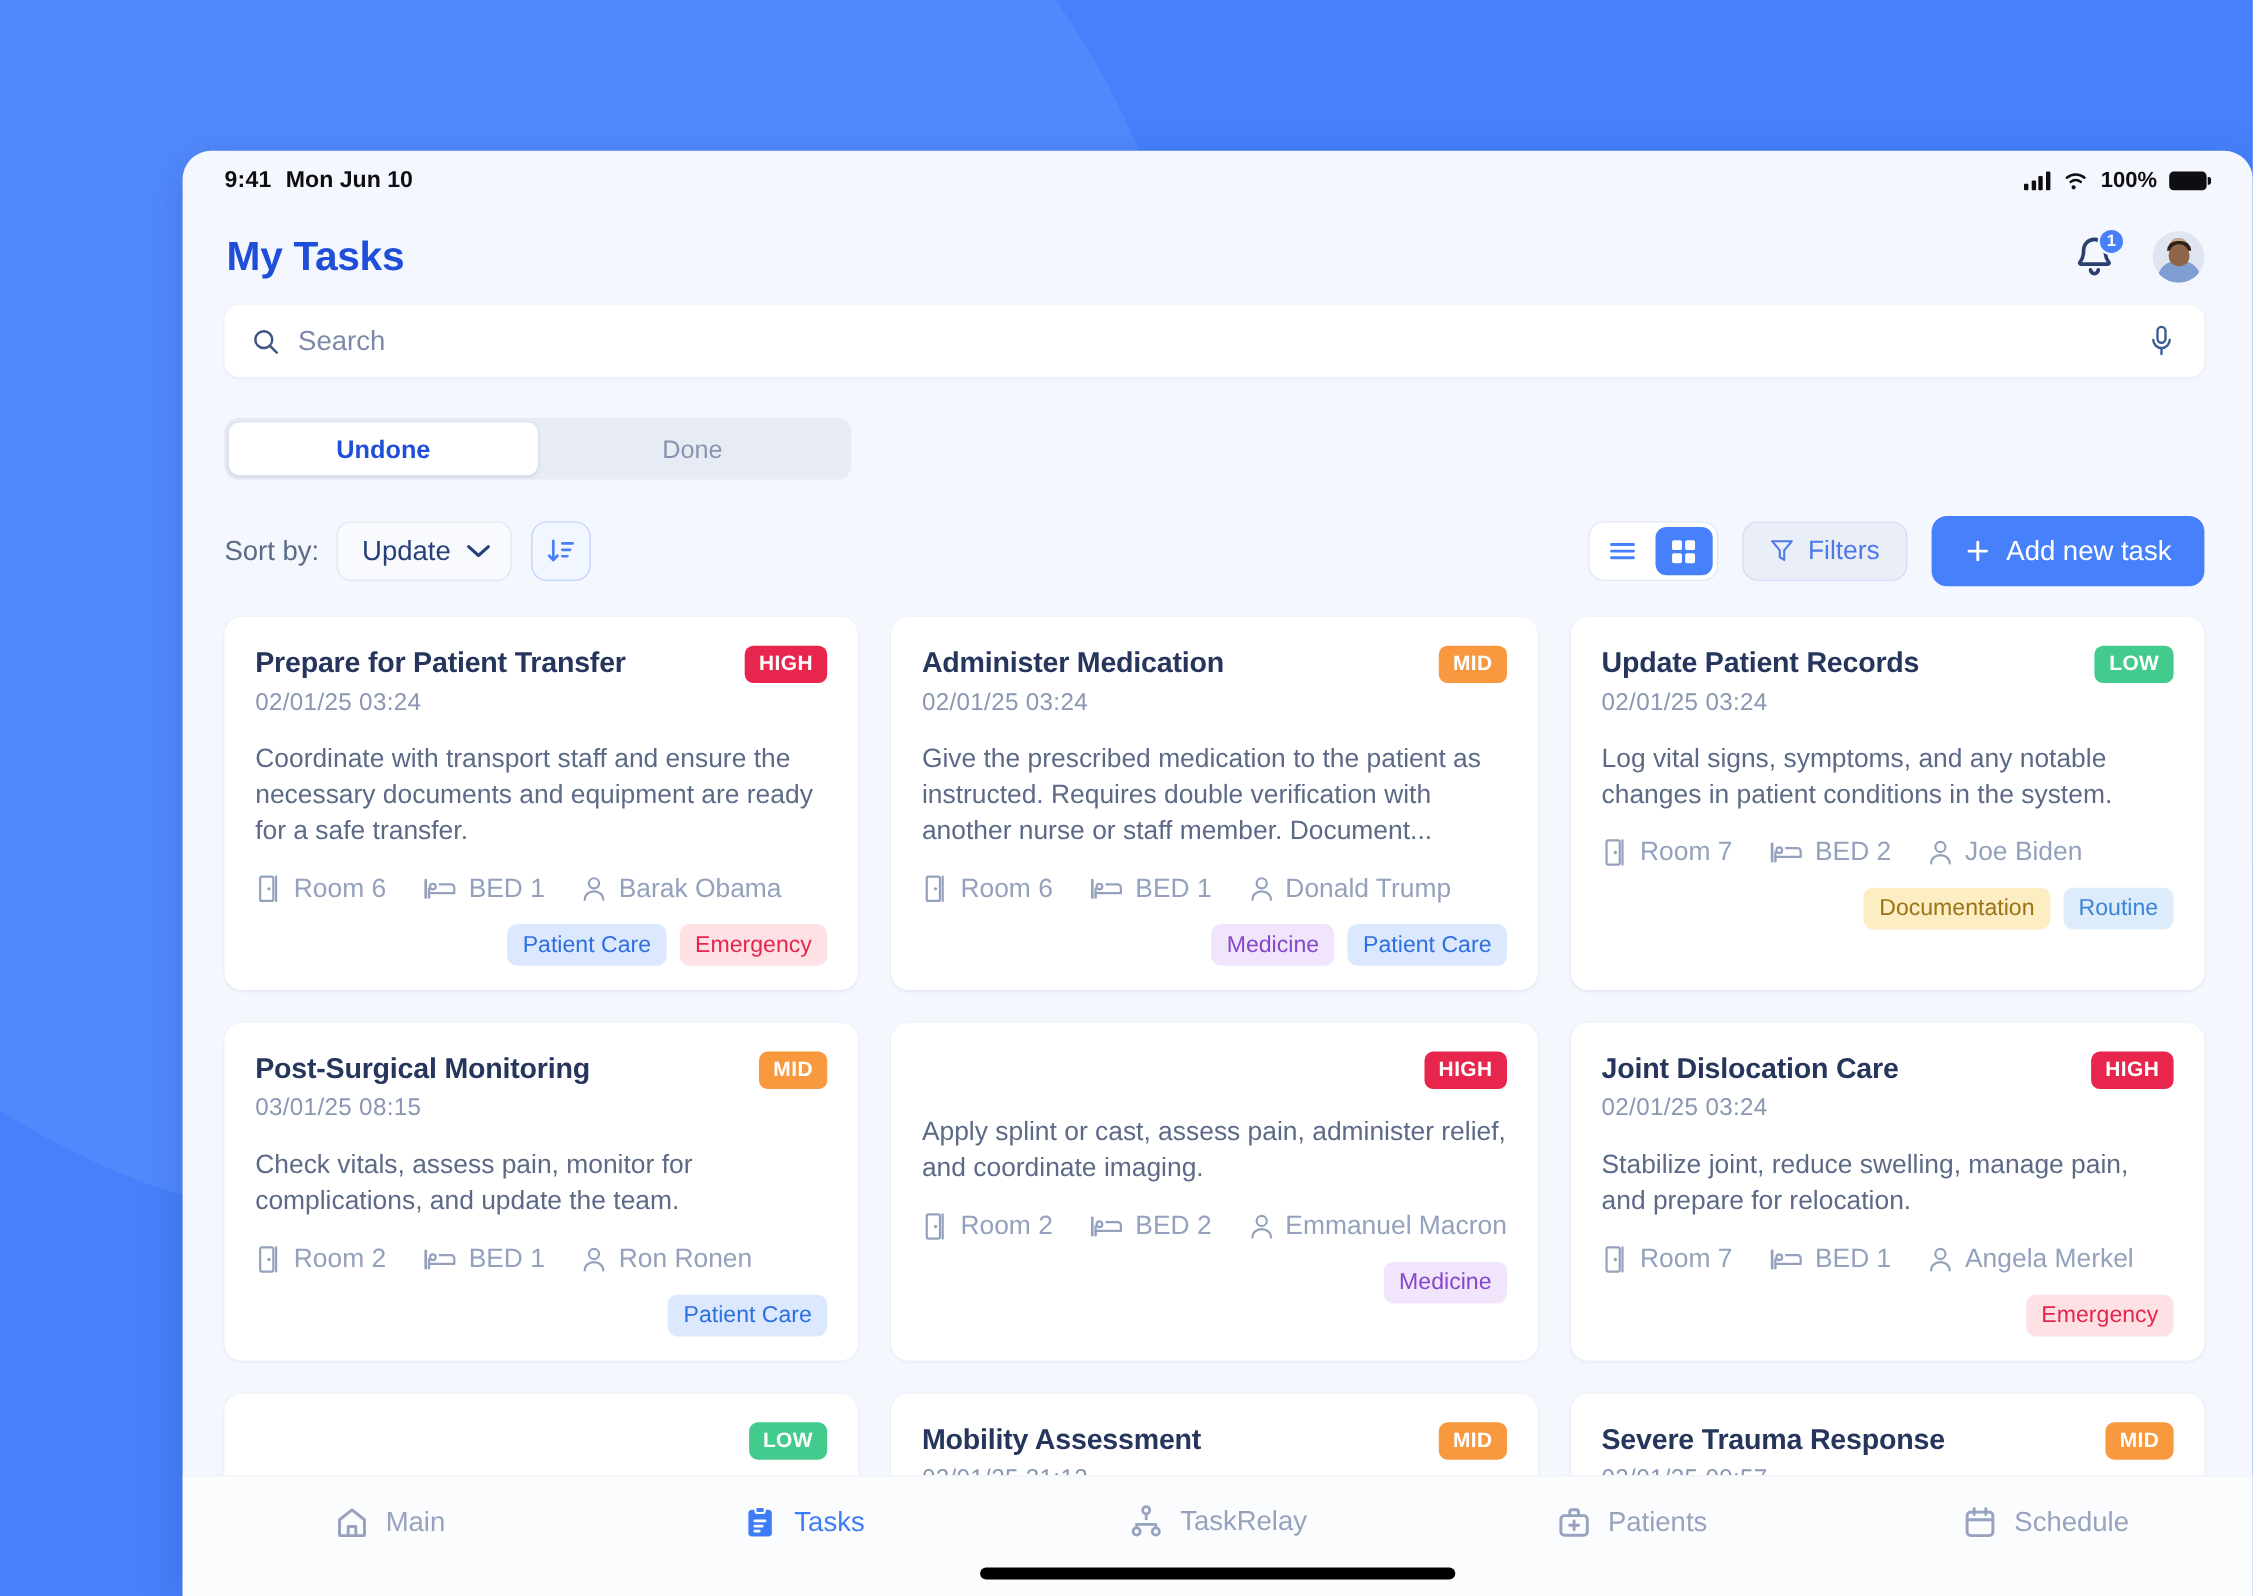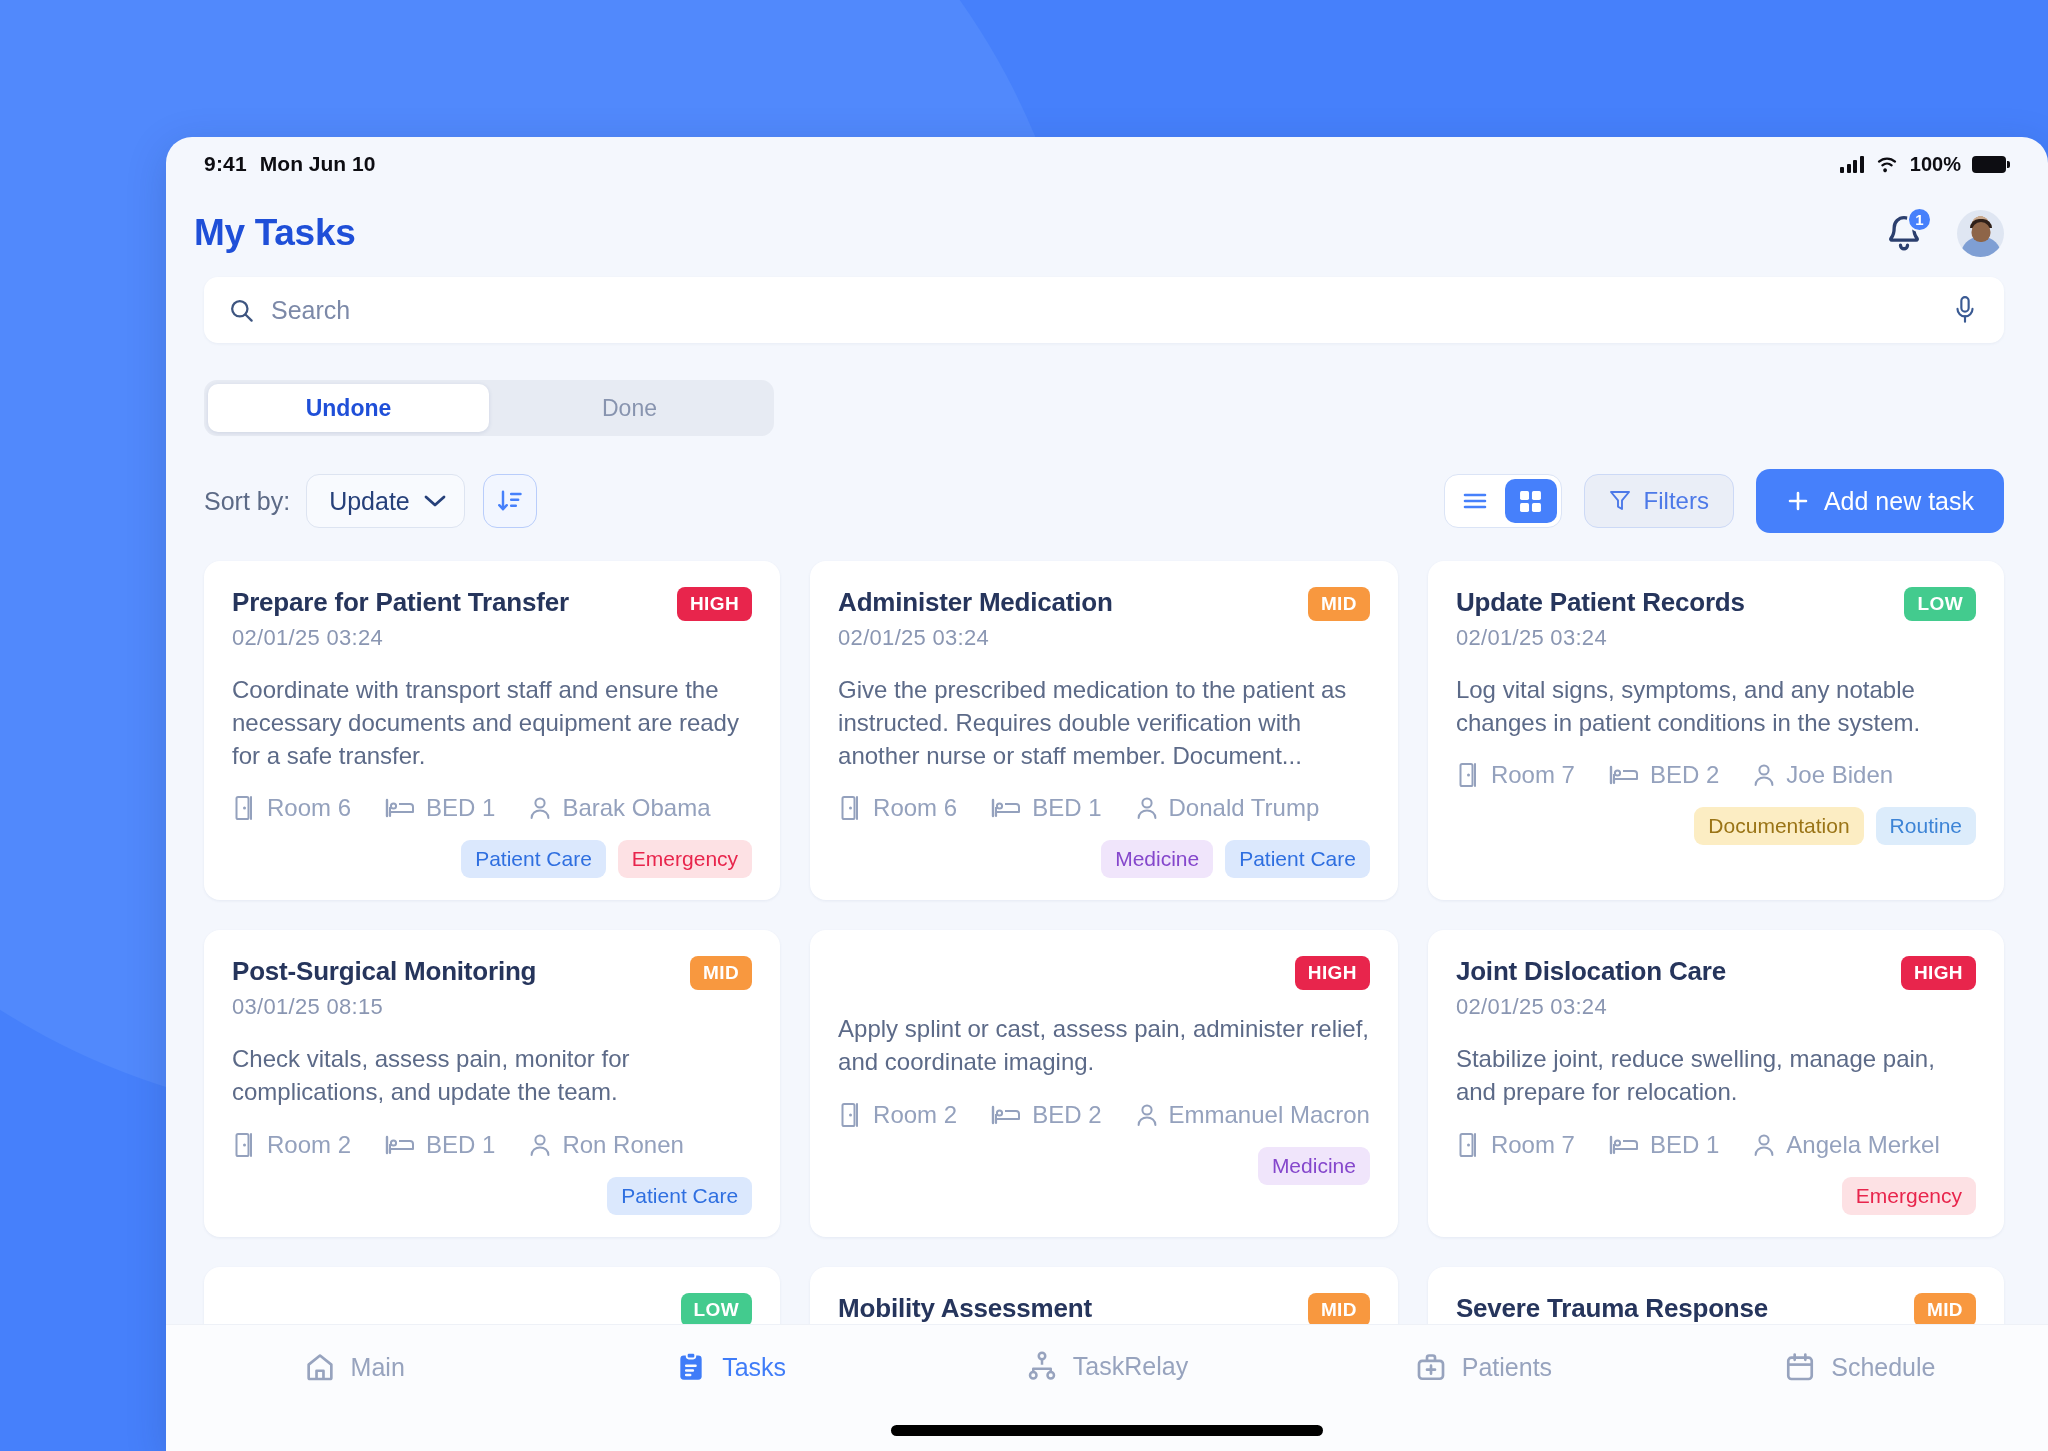--- a/index.html
+++ b/index.html
@@ -55,21 +55,21 @@
     width: 34px; height: 17px; border-radius: 4px; background: #0d0d12;
     position: relative;
   }
   .batt::after{content:"";position:absolute;right:-4px;top:5px;width:3px;height:7px;
     background:#0d0d12;border-radius:0 2px 2px 0;}
   .pct { font-size: 20px; font-weight: bold; }
 
   
   .header {
     display: flex; align-items: center;
-    padding: 12px 44px 0 28px;
+    padding: 12px 44px 0 40px;
     height: 84px;
   }
   .page-title { font-size: 37px; font-weight: bold; color: #1f4fd8; letter-spacing: -.3px; }
   .header-right { margin-left: auto; display: flex; align-items: center; gap: 32px; }
   .bell-wrap { position: relative; width: 42px; height: 42px; }
   .badge {
     position: absolute; right: -7px; top: -5px;
     min-width: 25px; height: 25px; border-radius: 50%;
     background: #4680fb; color: #fff; font-size: 15px; font-weight: bold;
     display: flex; align-items: center; justify-content: center;
@@ -180,21 +180,21 @@
   .tag.blue   { background: #dbe8fd; color: #2f6fe0; }
   .tag.red    { background: #fde1e4; color: #e8254c; }
   .tag.purple { background: #f0e5fb; color: #8547cc; }
   .tag.yellow { background: #fcedc3; color: #9a7416; }
   .tag.lblue  { background: #dcecfb; color: #3d84d6; }
 
   .card.short { padding-bottom: 26px; }
 
   
   .bottomnav {
-    position: absolute; left: 0; right: 0; bottom: 0; height: 127px;
+    position: absolute; left: 0; right: 0; bottom: 0; height: 110px;
     background: #fbfcfe; border-top: 1px solid #eef1f7;
     display: flex; align-items: flex-start; padding-top: 26px;
   }
   .nav-item { flex: 1; display: flex; align-items: center; justify-content: center; gap: 15px; }
   .nav-label { font-size: 25px; color: #97a3be; }
   .nav-item.active .nav-label { color: #3f7cf8; }
   .home-indicator {
     position: absolute; left: 50%; transform: translateX(-50%); bottom: 15px;
     width: 432px; height: 11px; border-radius: 6px; background: #000;
   }

